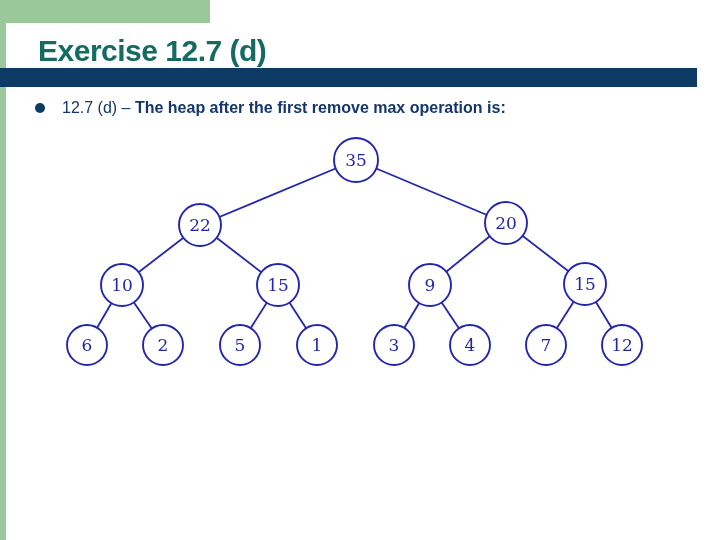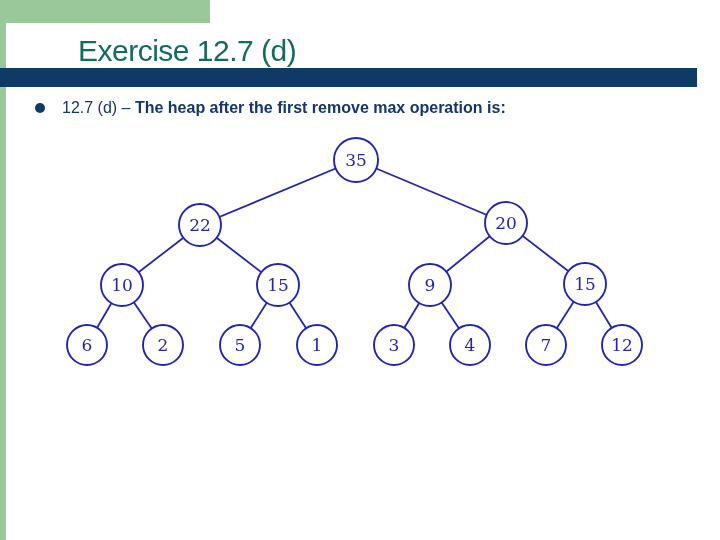--- a/index.html
+++ b/index.html
@@ -20,22 +20,22 @@
   .green-top-block{
     position:absolute;left:0;top:0;width:210px;height:23px;
     background:var(--accent-green);
   }
   .content-panel{
     position:absolute;left:6px;top:23px;right:0;bottom:0;
     background:#ffffff;border-top-left-radius:22px;
   }
   .slide-title{
     position:absolute;left:38px;top:34px;
-    font-size:30px;font-weight:normal;letter-spacing:-0.5px;
-    color:var(--title-teal);white-space:nowrap;margin-left:40px;
+    font-size:30px;font-weight:bold;letter-spacing:-0.5px;
+    color:var(--title-teal);white-space:nowrap;
   }
   .divider-bar{
     position:absolute;left:0;top:68px;width:697px;height:19px;
     background:var(--divider-navy);
   }
   .bullet-row{
     position:absolute;left:35px;top:98px;width:660px;
     display:flex;align-items:center;
   }
   .bullet-dot{

